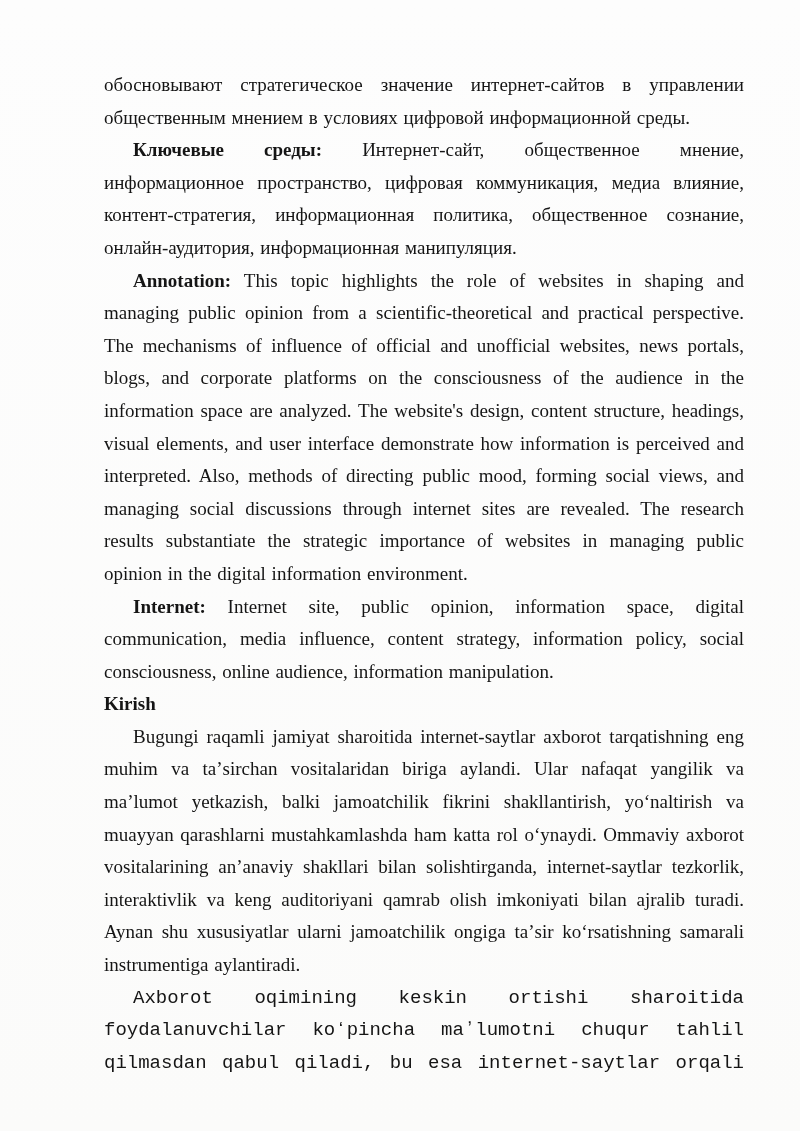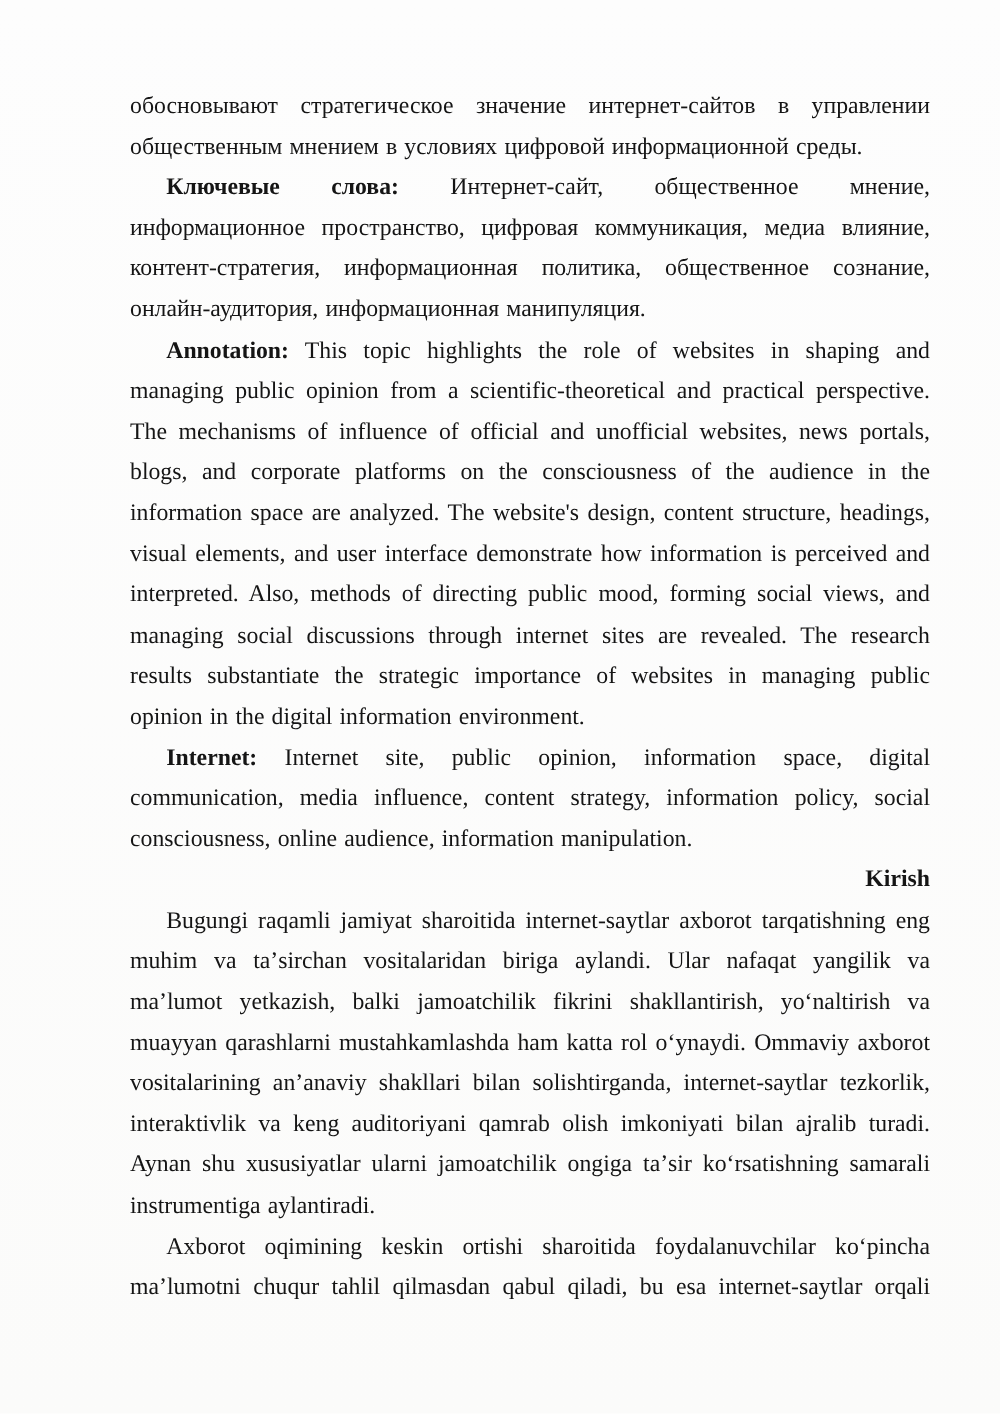--- a/index.html
+++ b/index.html
@@ -29,40 +29,41 @@
     text-align: justify;
     text-indent: 29px;
     hyphens: none;
     word-spacing: 1px;
   }
   .para.no-indent {
     text-indent: 0;
   }
   .para.justify-last {
     text-align-last: justify;
+    font-family: Liberation Mono, monospace;
   }
   .lead {
     font-weight: bold;
   }
   .heading {
     margin: 0;
     font-size: 19px;
     line-height: 32.6px;
     font-weight: bold;
-    text-align: right;
+    text-align: left;
   }
 </style>
 </head>
 <body>
 
 <div class="page">
 
   <p class="para no-indent"><span>обосновывают стратегическое значение интернет-сайтов в управлении общественным мнением в условиях цифровой информационной среды.</span></p>
 
-  <p class="para"><strong class="lead">Ключевые слова:</strong> <span>Интернет-сайт, общественное мнение, информационное пространство, цифровая коммуникация, медиа влияние, контент-стратегия, информационная политика, общественное сознание, онлайн-аудитория, информационная манипуляция.</span></p>
+  <p class="para"><strong class="lead">Ключевые среды:</strong> <span>Интернет-сайт, общественное мнение, информационное пространство, цифровая коммуникация, медиа влияние, контент-стратегия, информационная политика, общественное сознание, онлайн-аудитория, информационная манипуляция.</span></p>
 
   <p class="para"><strong class="lead">Annotation:</strong> <span>This topic highlights the role of websites in shaping and managing public opinion from a scientific-theoretical and practical perspective. The mechanisms of influence of official and unofficial websites, news portals, blogs, and corporate platforms on the consciousness of the audience in the information space are analyzed. The website's design, content structure, headings, visual elements, and user interface demonstrate how information is perceived and interpreted. Also, methods of directing public mood, forming social views, and managing social discussions through internet sites are revealed. The research results substantiate the strategic importance of websites in managing public opinion in the digital information environment.</span></p>
 
   <p class="para"><strong class="lead">Internet:</strong> <span>Internet site, public opinion, information space, digital communication, media influence, content strategy, information policy, social consciousness, online audience, information manipulation.</span></p>
 
   <h2 class="heading">Kirish</h2>
 
   <p class="para"><span>Bugungi raqamli jamiyat sharoitida internet-saytlar axborot tarqatishning eng muhim va taʼsirchan vositalaridan biriga aylandi. Ular nafaqat yangilik va maʼlumot yetkazish, balki jamoatchilik fikrini shakllantirish, yoʻnaltirish va muayyan qarashlarni mustahkamlashda ham katta rol oʻynaydi. Ommaviy axborot vositalarining anʼanaviy shakllari bilan solishtirganda, internet-saytlar tezkorlik, interaktivlik va keng auditoriyani qamrab olish imkoniyati bilan ajralib turadi. Aynan shu xususiyatlar ularni jamoatchilik ongiga taʼsir koʻrsatishning samarali instrumentiga aylantiradi.</span></p>
 
   <p class="para justify-last"><span>Axborot oqimining keskin ortishi sharoitida foydalanuvchilar koʻpincha maʼlumotni chuqur tahlil qilmasdan qabul qiladi, bu esa internet-saytlar orqali</span></p>

